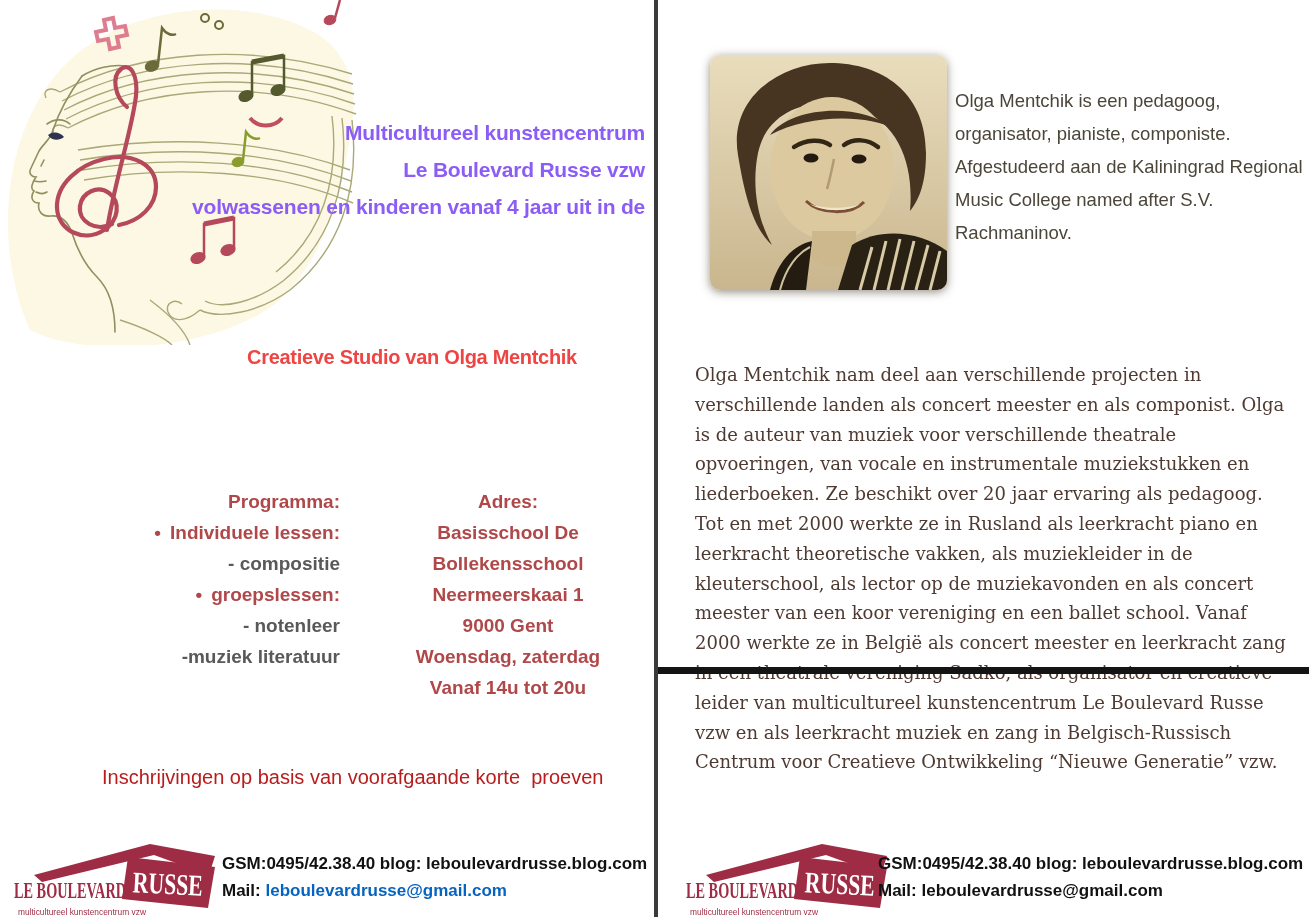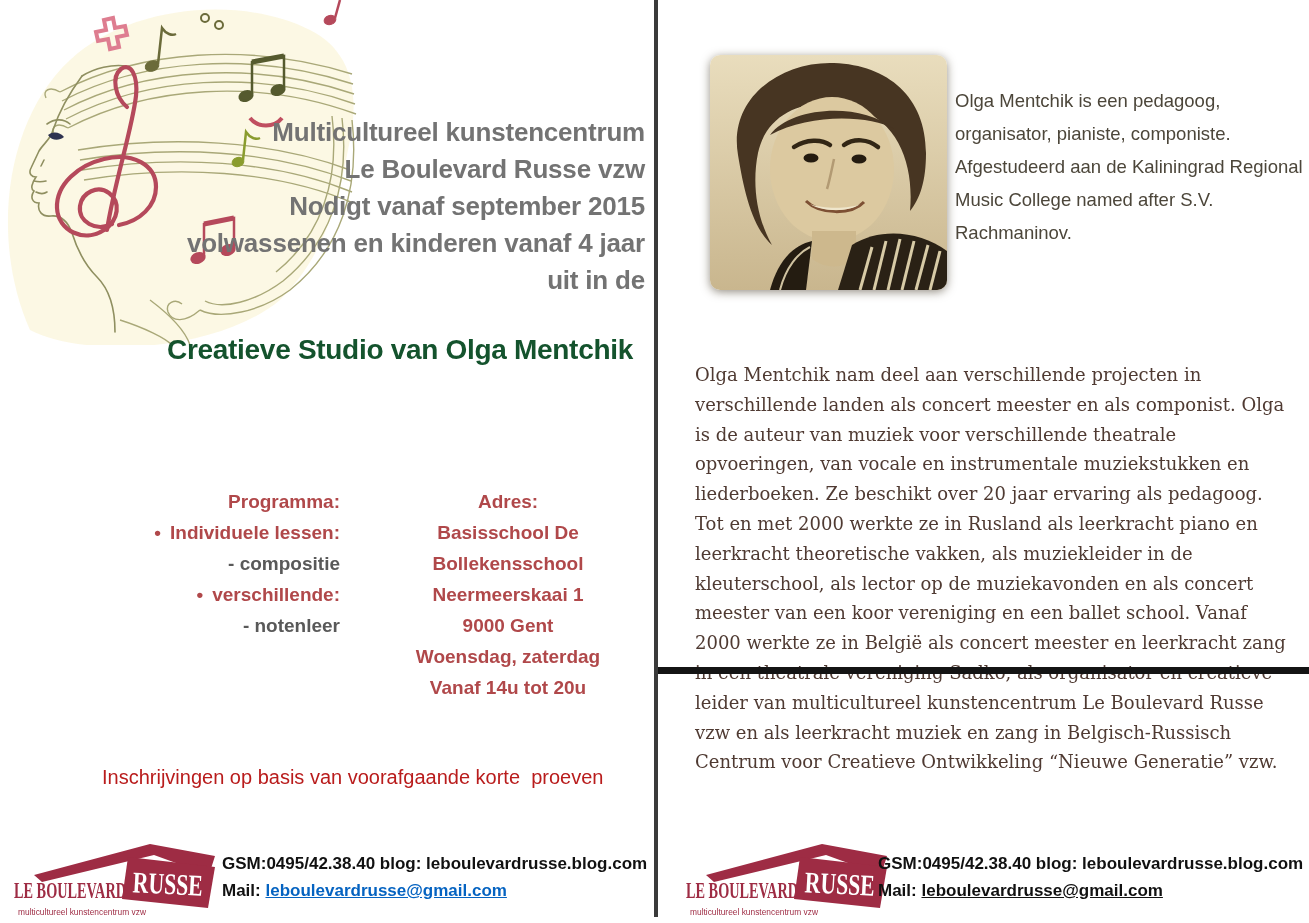--- a/index.html
+++ b/index.html
@@ -8,26 +8,26 @@
     font-family:"Liberation Sans",sans-serif;overflow:hidden;
   }
   .page{position:absolute;top:0;height:674px;}
   .page-left{left:0;width:655px;}
   .page-right{left:655px;width:654px;}
 
   
   .artwork{position:absolute;left:0;top:0;width:365px;height:345px;}
   .invite{
     position:absolute;top:114px;right:10px;width:470px;
-    text-align:right;color:#737373;font-weight:bold;
-    font-size:26px;line-height:37px;letter-spacing:-0.2px;
+    text-align:right;color:#8b5cf6;font-weight:bold;
+    font-size:21px;line-height:37px;letter-spacing:-0.2px;
   }
   .title{
-    position:absolute;left:146px;top:330px;width:500px;margin:4px;
-    text-align:center;color:#14532d;font-size:28px;font-weight:bold;
+    position:absolute;left:146px;top:330px;width:500px;margin:16px;
+    text-align:center;color:#ef4444;font-size:20px;font-weight:bold;
     letter-spacing:-0.3px;
   }
   .programma{
     position:absolute;left:100px;top:486px;width:240px;
     font-size:19px;font-weight:bold;line-height:31px;
   }
   .prog-row{white-space:nowrap;text-align:right;}
   .red{color:#b0484a;}
   .gray{color:#595959;}
   .bullet{color:#b0484a;margin-right:9px;}
@@ -45,21 +45,21 @@
   }
 
   
   .logo{position:absolute;width:205px;height:78px;}
   .logo-left{left:12px;top:841px;}
   .logo-right{left:29px;top:841px;}
   .contact{position:absolute;top:850px;font-size:17px;font-weight:bold;
     color:#111;line-height:27px;}
   .contact-left{left:222px;}
   .contact-right{left:223px;}
-  .mail-link{font-weight:bold;text-decoration:underline;cursor:pointer;}
+  .mail-link{font-weight:bold;cursor:pointer;}
   .mail-blue{color:#0563c1;}
   .mail-black{color:#111;}
 
   
   .divider{position:absolute;left:654px;top:0;width:4px;height:917px;background:#3a3a3a;}
   .bottom-bar{position:absolute;left:2px;bottom:0;width:652px;height:7px;background:#141414;}
   .photo-frame{
     position:absolute;left:55px;top:55px;width:237px;height:235px;
     border-radius:10px;overflow:hidden;
     box-shadow:0 2px 10px rgba(60,50,30,.55);
@@ -153,32 +153,32 @@
       <path d="M250,118 C258,128 274,128 282,118" stroke="#c04f60" stroke-width="4" fill="none"></path>
       <g fill="#b5495b" stroke="#b5495b">
         <ellipse cx="330" cy="20" rx="6" ry="4.5" transform="rotate(-18 330 20)"></ellipse>
         <path d="M335,18 L340,0" fill="none" stroke-width="2.5"></path>
       </g>
     </svg>
 
     <div class="invite">
       <div>Multicultureel kunstencentrum</div>
       <div>Le Boulevard Russe vzw</div>
-      <div>Nodigt vanaf september 2015</div>
       <div>volwassenen en kinderen vanaf 4 jaar uit in de</div>
     </div>
 
     <h1 class="title">Creatieve Studio van Olga Mentchik</h1>
 
     <div class="programma">
       <div class="prog-row red pl36">Programma:</div>
       <div class="prog-row red pl12"><span class="bullet">•</span><span>Individuele lessen:</span></div>
       <div class="prog-row gray pl34">- compositie</div>
-      <div class="prog-row red pl30"><span class="bullet">•</span><span>verschillende:</span></div>
+      <div class="prog-row red pl30"><span class="bullet">•</span><span>groepslessen:</span></div>
       <div class="prog-row gray pl40">- notenleer</div>
+      <div class="prog-row gray pl6">-muziek literatuur</div>
     </div>
 
     <div class="adres">
       <div>Adres:</div>
       <div>Basisschool De Bollekensschool</div>
       <div>Neermeerskaai 1</div>
       <div>9000 Gent</div>
       <div>Woensdag, zaterdag</div>
       <div>Vanaf 14u tot 20u</div>
     </div>

